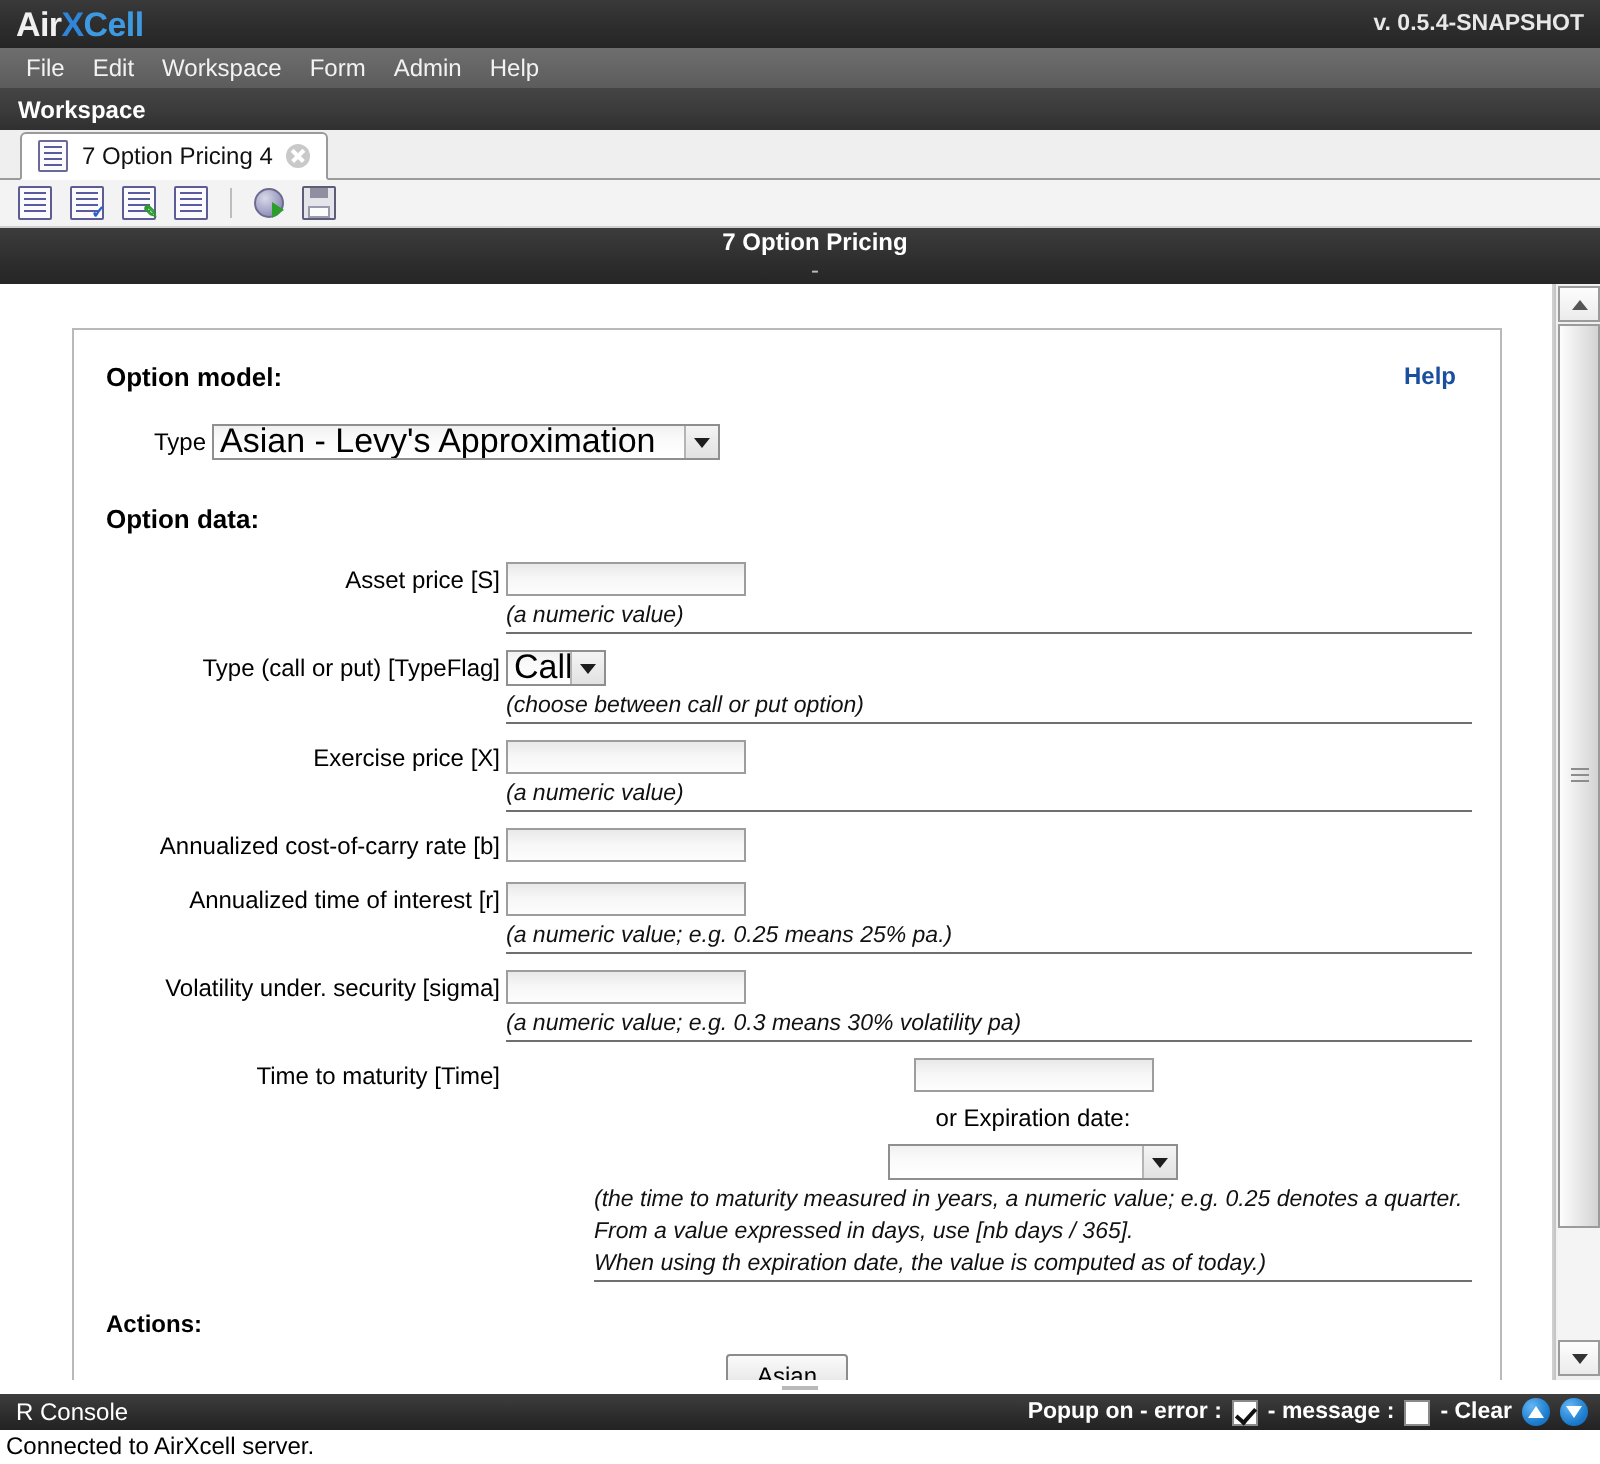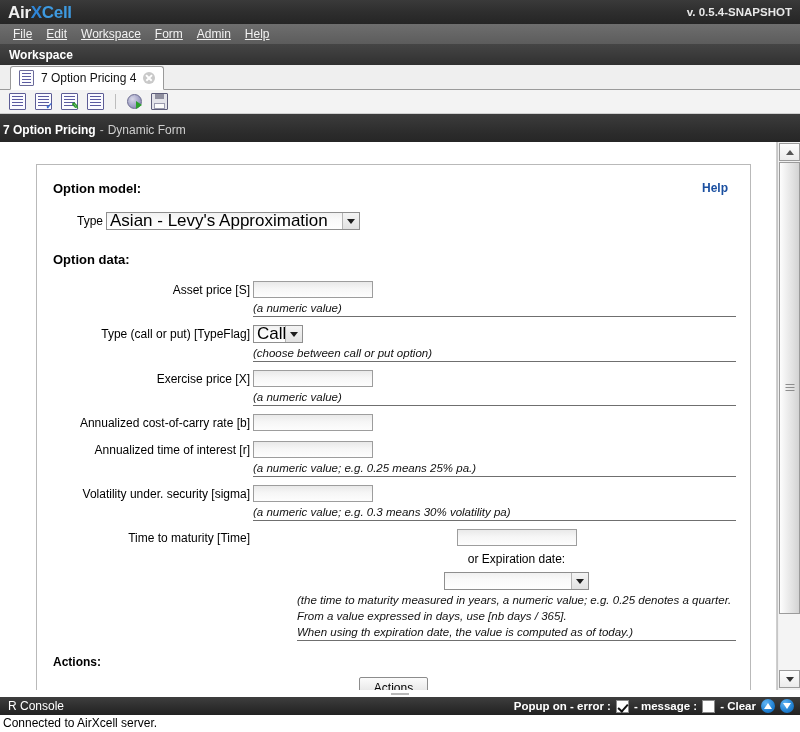--- a/index.html
+++ b/index.html
@@ -39,21 +39,20 @@
     display: flex; align-items: center;
     padding-left: 6px;
     box-sizing: border-box;
   }
   .menuitem {
     color: #f2f2f2;
     font-size: 12px;
     padding: 0 7px;
     line-height: 20px;
     cursor: default;
-    text-decoration: underline;
   }
 
   
   .wsbar {
     height: 21px;
     background: linear-gradient(to bottom, #454545 0%, #3a3a3a 55%, #303030 100%);
     color: #fff;
     font-size: 12px;
     font-weight: bold;
     display: flex; align-items: center;
@@ -183,23 +182,24 @@
     background: #fbfbfb;
     border: 1px solid #9a9aae;
     box-sizing: border-box;
   }
 
   
   .formhdr {
     height: 31px;
     background: linear-gradient(to bottom, #3c3c3c 0%, #2c2c2c 60%, #242424 100%);
     display: flex; align-items: center;
-    padding-left: 3px;
-    box-sizing: border-box;
-    font-size: 12px;
+    padding-left: 15px;
+    box-sizing: border-box;
+    font-size: 12px;
+    flex-direction: column;
   }
   .formhdr .name { color: #ffffff; font-weight: bold; }
   .formhdr .sep { color: #bdbdbd; margin: 0 4px; }
   .formhdr .sub { color: #cfcfcf; }
 
   
   .bodyarea {
     position: absolute;
     left: 0; top: 142px;
     width: 800px; height: 548px;
@@ -619,21 +619,21 @@
                 <div class="fhint nb">(the time to maturity measured in years, a numeric value; e.g. 0.25 denotes a quarter.</div>
                 <div class="fhint nb">From a value expressed in days, use [nb days / 365].</div>
                 <div class="fhint">When using th expiration date, the value is computed as of today.)</div>
               </div>
             </div>
 
           </div>
 
           <div class="actions-title">Actions:</div>
           <div class="submit-wrap">
-            <button class="submit-btn">Actions</button>
+            <button class="submit-btn">Asian</button>
           </div>
           <div class="panel-rule"></div>
 
         </div>
       </div>
     </div>
 
     <div class="vscroll">
       <div class="sb-btn sb-up"></div>
       <div class="sb-track">

